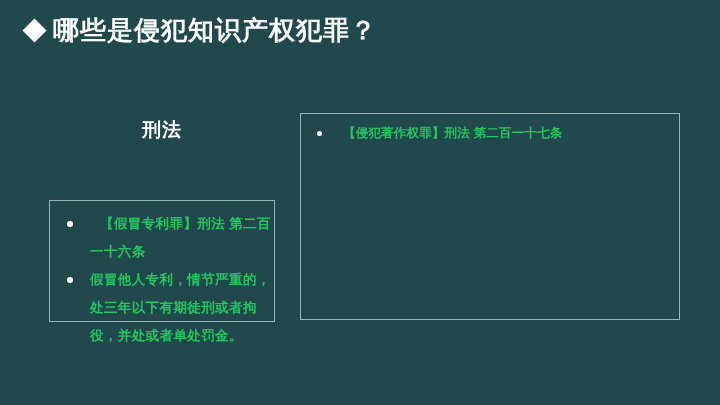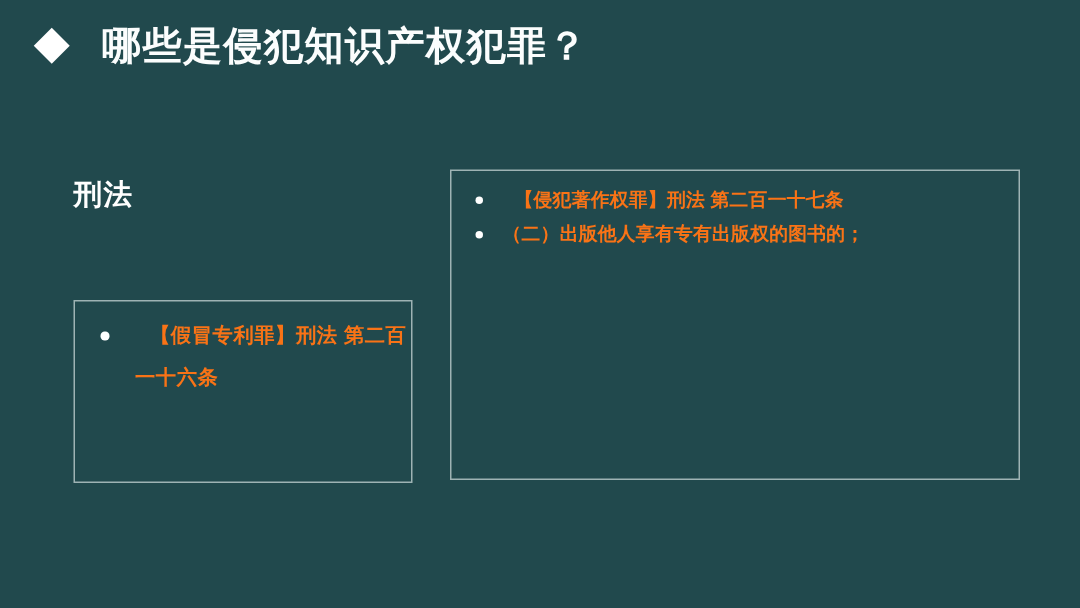--- a/index.html
+++ b/index.html
@@ -17,21 +17,21 @@
     color: #f2f6f5;
   }
 
   
   .title-row {
     position: absolute;
     left: 26px;
     top: 16px;
     display: flex;
     align-items: center;
-    gap: 25px;
+    gap: 10px;
   }
   .title-diamond {
     width: 17px;
     height: 17px;
     background: #ffffff;
     transform: rotate(45deg);
     flex: 0 0 auto;
   }
   .title-text {
     font-size: 26px;
@@ -41,20 +41,21 @@
     color: #fbfdfd;
     white-space: nowrap;
   }
 
   
   .left-heading {
     position: absolute;
     left: 49px;
     top: 117px;
     width: 226px;
+    text-align: center;
     font-size: 19px;
     font-weight: 700;
     color: #ffffff;
     letter-spacing: 1px;
   }
 
   
   .box {
     position: absolute;
     border: 1px solid #9eb3b4;
@@ -78,21 +79,21 @@
 
   ul.bullets {
     list-style: none;
     margin: 0;
     padding: 0;
   }
   ul.bullets > li {
     position: relative;
     padding-left: 30px;
     margin: 0 0 0 0;
-    color: #f97316;
+    color: #22c55e;
   }
   ul.bullets > li::before {
     content: "";
     position: absolute;
     left: 8px;
     width: 5px;
     height: 5px;
     border-radius: 50%;
     background: #ffffff;
   }
@@ -141,23 +142,23 @@
   <div class="title-row">
     <span class="title-diamond"></span>
     <span class="title-text">哪些是侵犯知识产权犯罪？</span>
   </div>
 
   <div class="left-heading">刑法</div>
 
   <div class="box box-left">
     <ul class="bullets">
       <li class="indent-first">【假冒专利罪】刑法 第二百一十六条</li>
+      <li>假冒他人专利，情节严重的，处三年以下有期徒刑或者拘役，并处或者单处罚金。</li>
     </ul>
   </div>
 
   <div class="box box-right">
     <ul class="bullets">
       <li class="indent-first">【侵犯著作权罪】刑法 第二百一十七条</li>
-      <li>（二）出版他人享有专有出版权的图书的；</li>
     </ul>
   </div>
 
 </div>
 
 </body></html>

